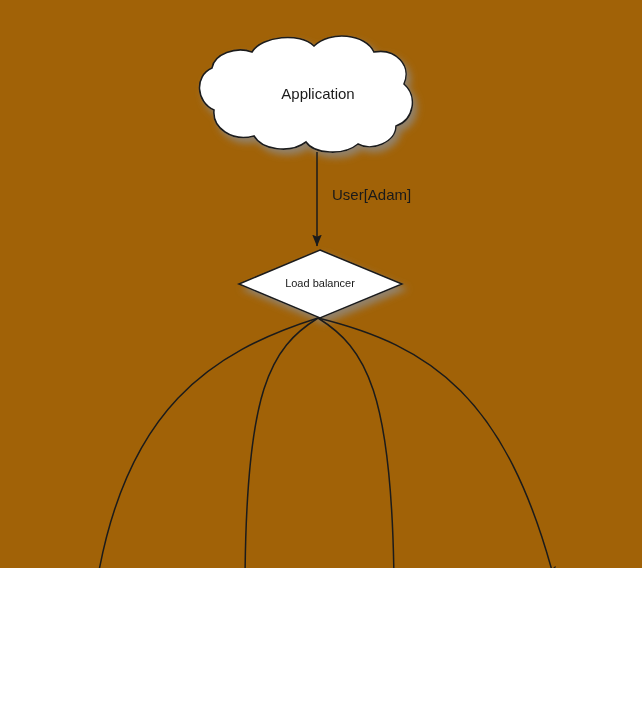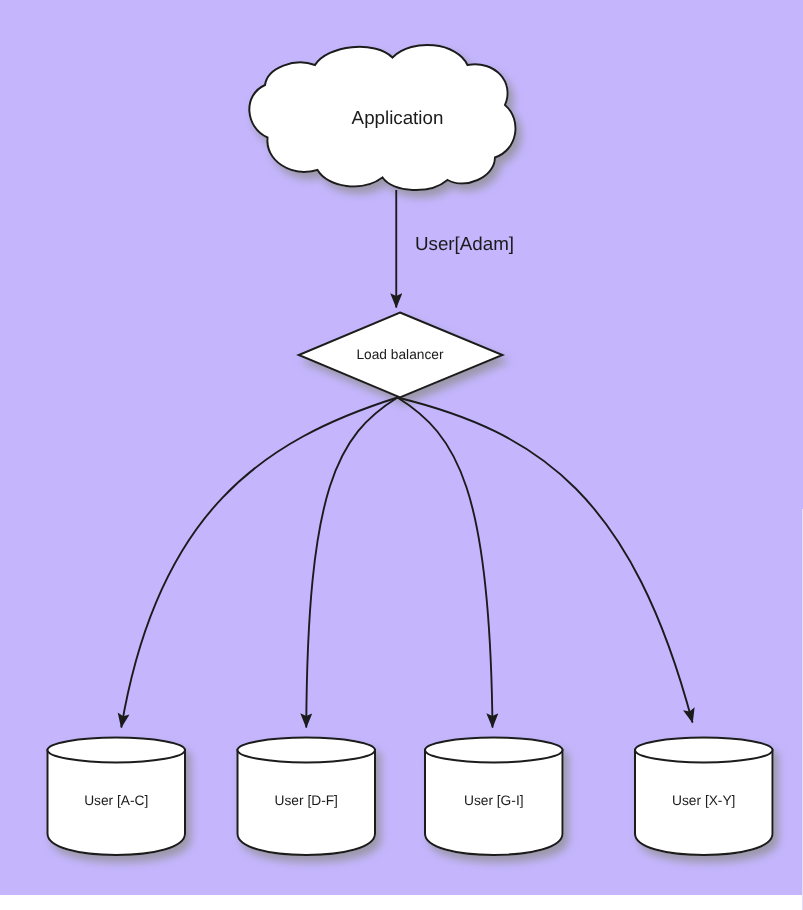--- a/index.html
+++ b/index.html
@@ -6,22 +6,22 @@
     margin: 0;
     padding: 0;
     background: #ffffff;
   }
   body {
     font-family: "Liberation Sans", sans-serif;
   }
   #canvas {
     position: relative;
     width: 642px;
-    height: 716px;
-    background: #c4b5fd;
+    height: 568px;
+    background: #a16207;
     overflow: hidden;
   }
   #diagram-svg {
     position: absolute;
     left: 0;
     top: 0;
     width: 642px;
     height: 728px;
   }
   .node-label {

